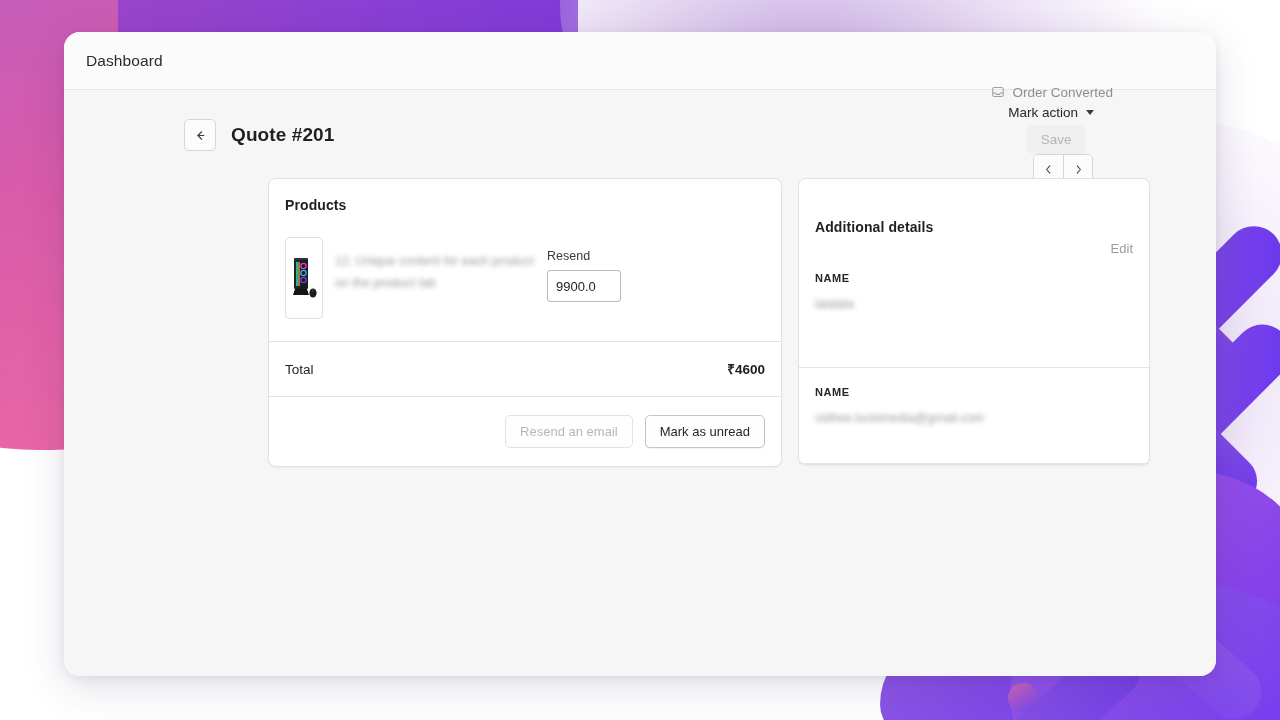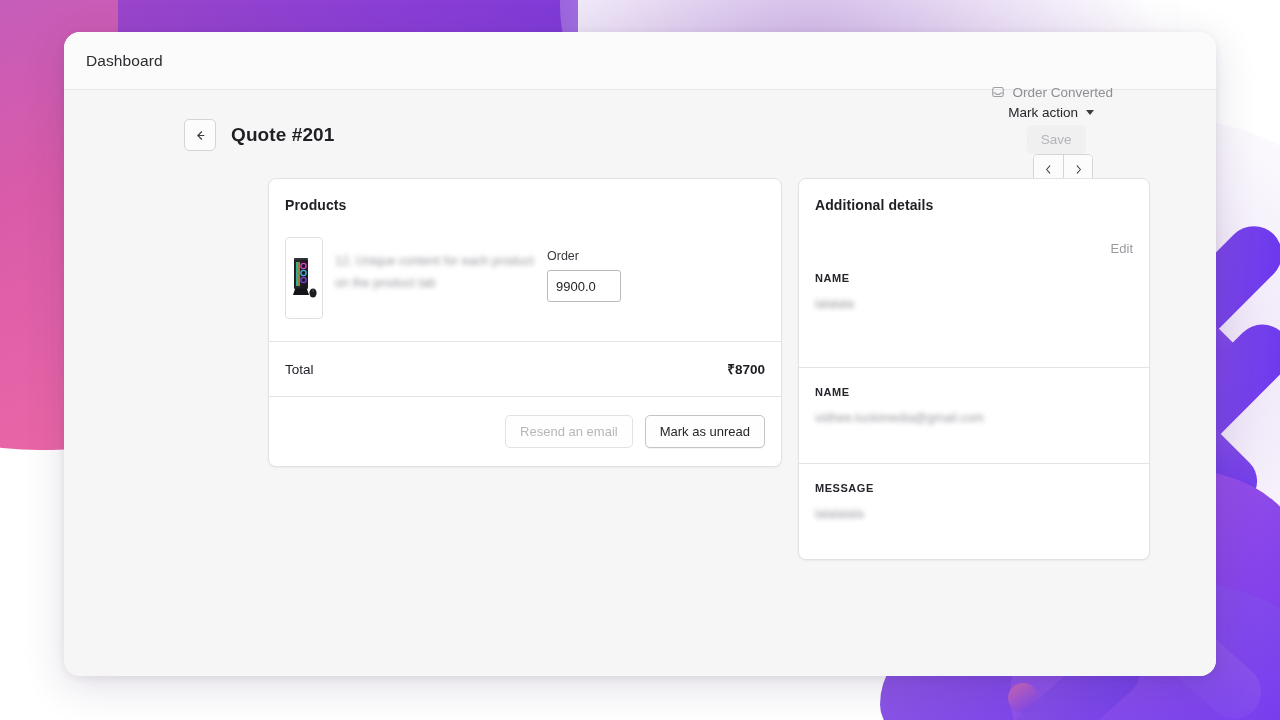--- a/index.html
+++ b/index.html
@@ -378,21 +378,21 @@
     color: #b6b6bb;
     border-color: #e2e2e5;
     background: #fefefe;
     cursor: default;
     box-shadow: none;
   }
 
   
   .details-head {
     display: flex;
-    align-items: flex-start;
+    align-items: center;
     justify-content: space-between;
     padding: 18px 16px 16px 16px;
   }
 
   .edit-link {
     font-size: 13px;
     color: #9a9aa0;
     cursor: pointer;
     margin-top: 44px;
   }
@@ -520,33 +520,33 @@
                 <path d="M6 40 L18 40 L20 46 L4 46 Z" fill="#141418"></path>
 
                 <ellipse cx="24" cy="44" rx="3.6" ry="4.6" fill="#1c1c22"></ellipse>
                 <path d="M24 40 L24 43" stroke="#55555f" stroke-width="0.8"></path>
               </svg>
             </div>
 
             <div class="product-name">12. Unique content for each product on the product tab</div>
 
             <div class="field-group">
-              <label class="field-label">Order</label>
+              <label class="field-label">Resend</label>
               <input class="field-input" type="text" value="9900.0" style="">
             </div>
 
 
           </div>
         </div>
 
         <div class="divider"></div>
 
         <div class="total-row">
           <span class="total-label">Total</span>
-          <span class="total-value">₹8700</span>
+          <span class="total-value">₹4600</span>
         </div>
 
         <div class="divider"></div>
 
         <div class="actions-row">
           <button class="btn disabled">Resend an email</button>
           <button class="btn">Mark as unread</button>
         </div>
 
       </div>
@@ -565,22 +565,18 @@
 
         <div class="divider"></div>
 
         <div class="detail-block">
           <div class="detail-label">NAME</div>
           <div class="detail-value">vidhee.luckimedia@gmail.com</div>
         </div>
 
         <div class="divider"></div>
 
-        <div class="detail-block">
-          <div class="detail-label">MESSAGE</div>
-          <div class="detail-value">lalalalala</div>
-        </div>
 
       </div>
 
     </div>
   </div>
 </div>
 
 </body></html>

